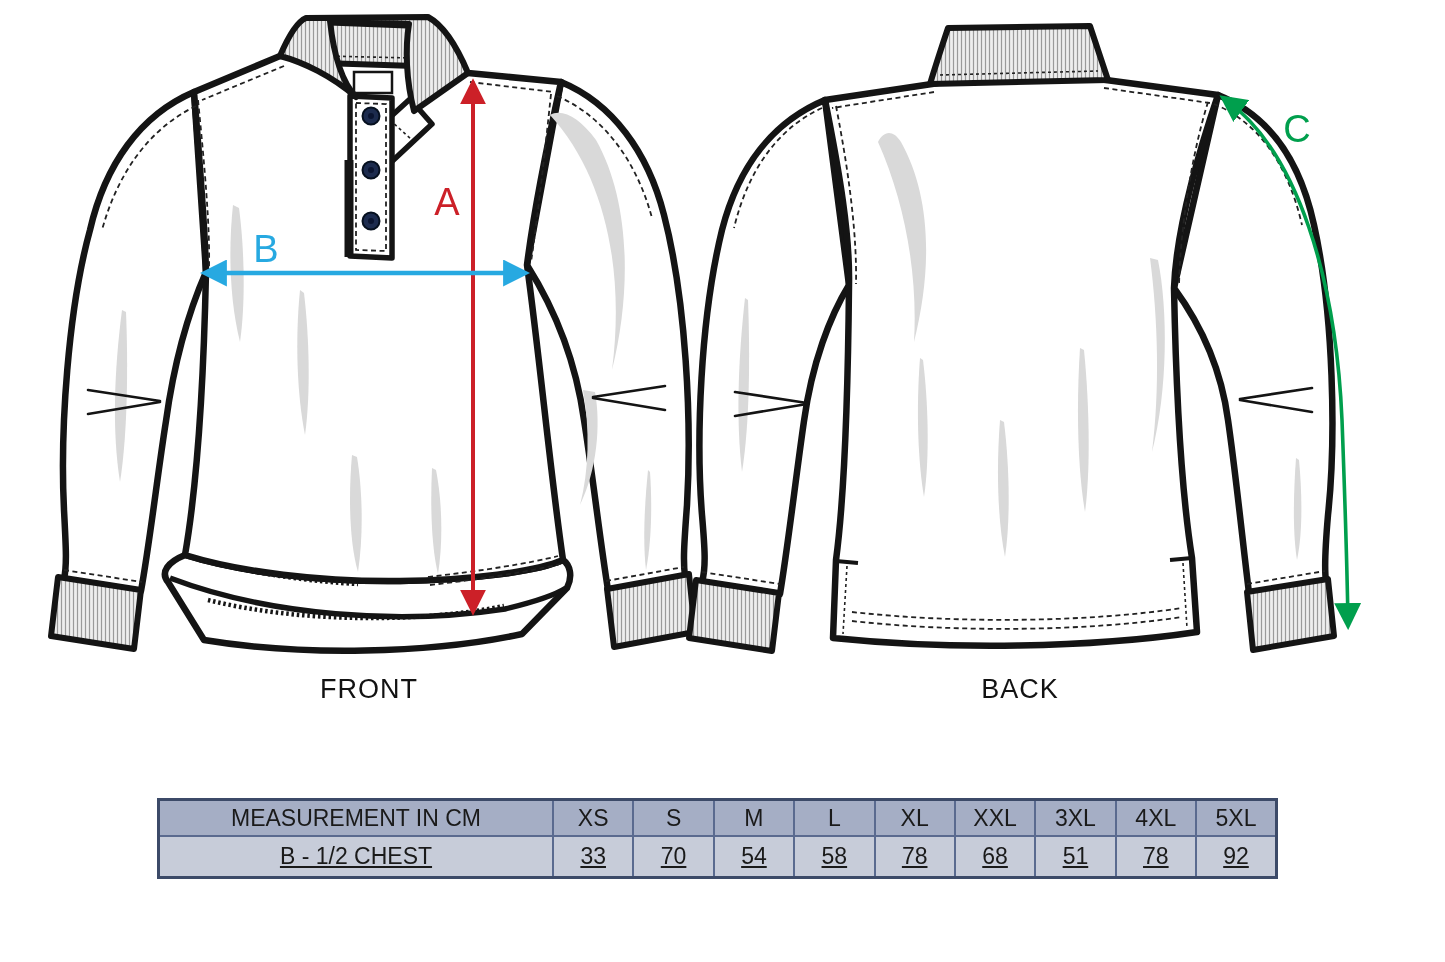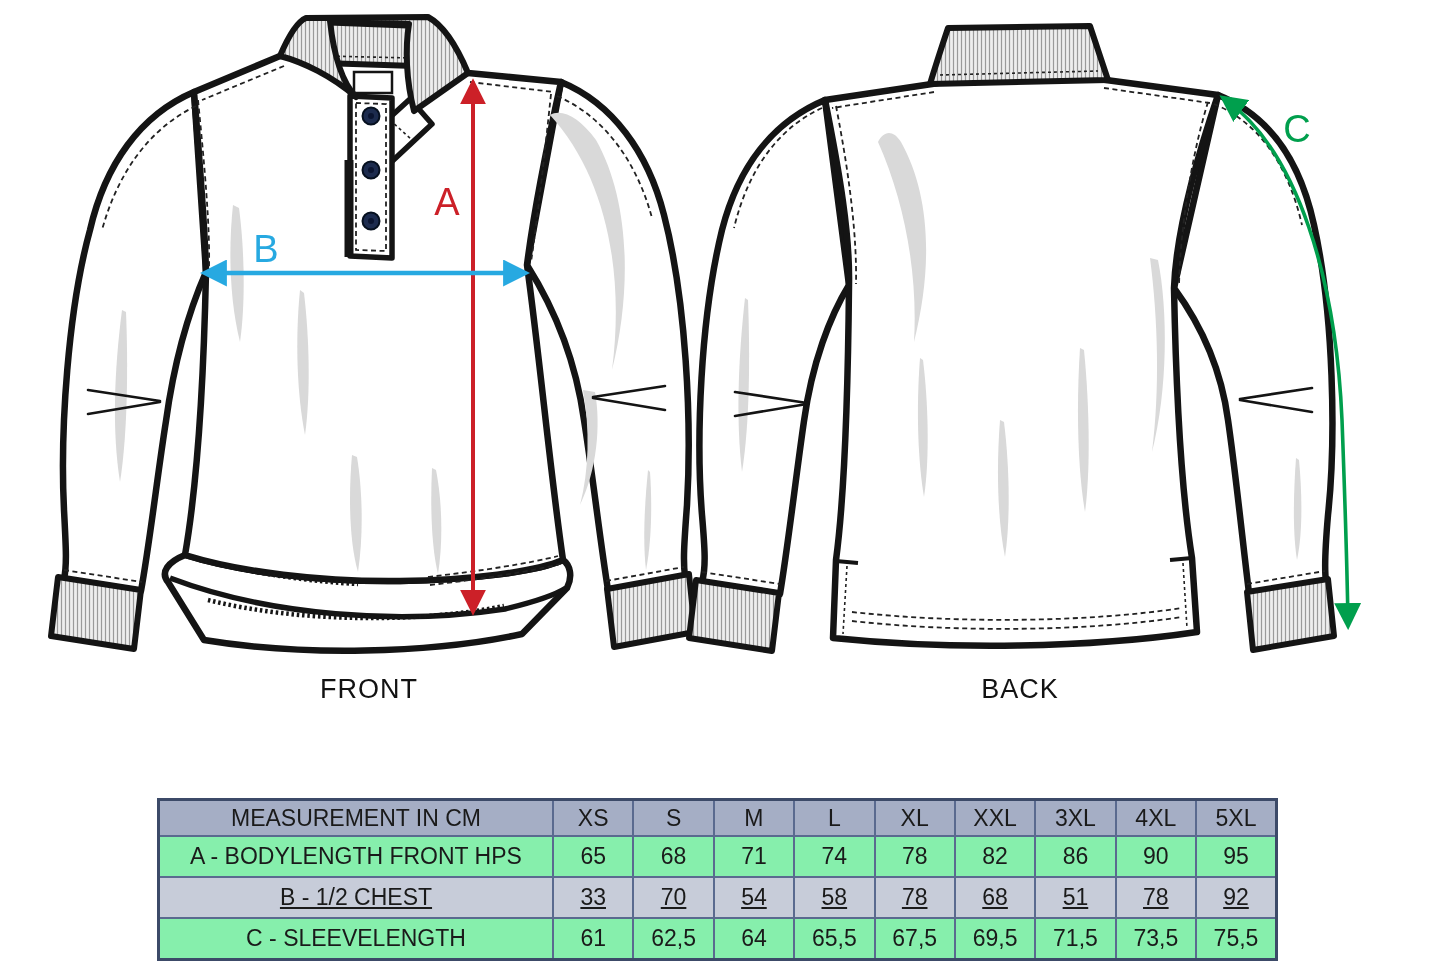--- a/index.html
+++ b/index.html
@@ -20,21 +20,21 @@
   .btnc{fill:#0a1430;}
   .boldline{stroke:#141414;fill:none;}
 
   .mletter{font-family:"Liberation Sans",sans-serif;font-size:38px;text-anchor:middle;}
   .cap{font-family:"Liberation Sans",sans-serif;font-size:27px;fill:#121212;
        text-anchor:middle;letter-spacing:1px;}
 
   
   .table-wrap{position:absolute;left:157px;top:798px;}
   table.sizes{border-collapse:collapse;table-layout:fixed;width:1121px;
-              font-size:23px;color:#1a1a1a;background:#86efac;border:3px solid #3c4a68;padding-left:38px;}
+              font-size:23px;color:#1a1a1a;background:#22c55e;border:3px solid #3c4a68;padding-left:38px;}
   table.sizes th,table.sizes td{border:2px solid #5a6a8f;height:39px;text-align:center;
               padding:0;font-weight:normal;white-space:nowrap;overflow:hidden;}
   table.sizes thead th{background:#a5aec5;height:34px;}
   td.lbl,th.lbl{width:392px;text-align:left;padding-left:12px;}
   tr.alt td{background:#c7ccd9;text-decoration:underline;}
 </style>
 </head>
 <body>
 
 <div class="canvas">
@@ -190,52 +190,28 @@
           <th>M</th>
           <th>L</th>
           <th>XL</th>
           <th>XXL</th>
           <th>3XL</th>
           <th>4XL</th>
           <th>5XL</th>
         </tr>
       </thead>
       <tbody>
-        <tr>
-          <td class="lbl">A - BODYLENGTH FRONT HPS</td>
-          <td>65</td>
-          <td>68</td>
-          <td>71</td>
-          <td>74</td>
-          <td>78</td>
-          <td>82</td>
-          <td>86</td>
-          <td>90</td>
-          <td>95</td>
-        </tr>
         <tr class="alt">
           <td class="lbl">B - 1/2 CHEST</td>
           <td>33</td>
           <td>70</td>
           <td>54</td>
           <td>58</td>
           <td>78</td>
           <td>68</td>
           <td>51</td>
           <td>78</td>
           <td>92</td>
         </tr>
-        <tr>
-          <td class="lbl">C - SLEEVELENGTH</td>
-          <td>61</td>
-          <td>62,5</td>
-          <td>64</td>
-          <td>65,5</td>
-          <td>67,5</td>
-          <td>69,5</td>
-          <td>71,5</td>
-          <td>73,5</td>
-          <td>75,5</td>
-        </tr>
       </tbody>
     </table>
   </div>
 </div>
 
 </body></html>

